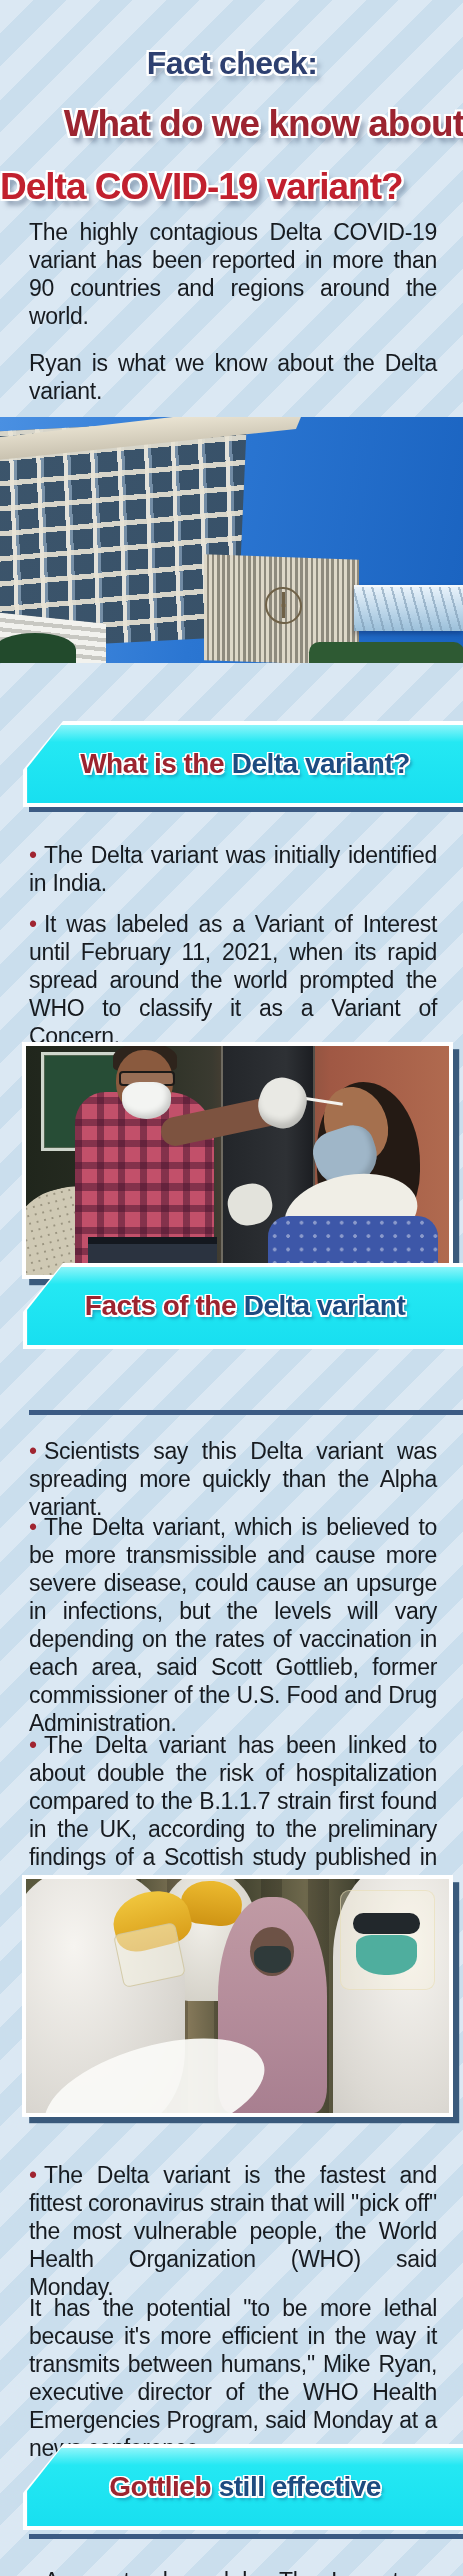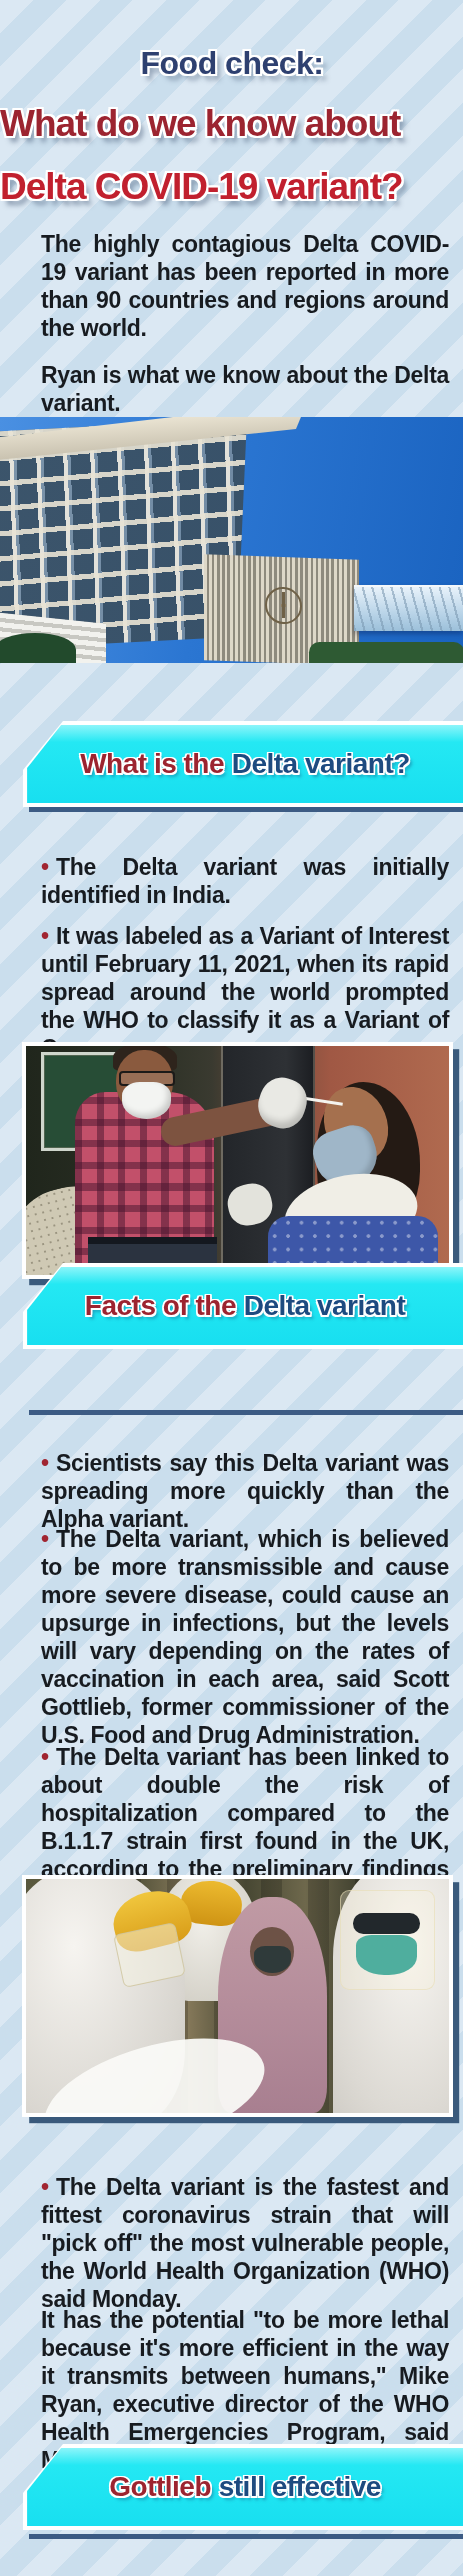--- a/index.html
+++ b/index.html
@@ -10,27 +10,27 @@
   }
   .abs{position:absolute;}
   
   .outl{
     text-shadow:-2.1px -2.1px 0 #fff,0 -2.1px 0 #fff,2.1px -2.1px 0 #fff,-2.1px 0 0 #fff,
       2.1px 0 0 #fff,-2.1px 2.1px 0 #fff,0 2.1px 0 #fff,2.1px 2.1px 0 #fff,
       4.6px 5.7px 5.2px rgba(60,80,110,.5);
   }
   .kicker{top:45px;left:0;width:464px;text-align:center;font-size:32px;font-weight:700;
     color:#2e4070;letter-spacing:-0.5px;}
-  .title1{top:103px;left:0;width:464px;text-align:left;font-size:37px;font-weight:700;
+  .title1{top:103px;left:0;width:464px;text-align:right;font-size:37px;font-weight:700;
     color:#9c2430;letter-spacing:-1px;}
   .title2{top:166px;left:0;width:464px;text-align:left;font-size:37px;font-weight:700;
     color:#c1202e;letter-spacing:-1px;}
   
-  .body-p{left:29px;width:408px;font-size:23px;line-height:28px;font-weight:700;
-    color:#171b20;text-align:justify;letter-spacing:-0.3px;margin:12px;}
+  .body-p{left:29px;width:408px;font-size:23px;line-height:28px;font-weight:400;
+    color:#171b20;text-align:justify;letter-spacing:-0.3px;margin:0;}
   .dot{color:#a02531;margin-right:7.2px;}
   
   .banner{left:23px;width:440px;height:86px;background:#fff;
     -webkit-clip-path:polygon(40px 0,100% 0,100% 100%,0 100%,0 49px);
     clip-path:polygon(40px 0,100% 0,100% 100%,0 100%,0 49px);}
   .banner-in{position:absolute;left:4.1px;top:4.1px;right:0;bottom:4.1px;
     background:linear-gradient(180deg,#8df5fa 0%,#24e8f3 22%,#18dff0 100%);
     -webkit-clip-path:polygon(34px 0,100% 0,100% 100%,0 100%,0 43px);
     clip-path:polygon(34px 0,100% 0,100% 100%,0 100%,0 43px);
     display:flex;align-items:center;justify-content:center;}
@@ -127,21 +127,21 @@
   .p3-shieldR{left:7.2px;top:26px;width:93px;height:98px;border-radius:9.3px;
     background:rgba(250,246,220,.28);border:1.5px solid rgba(230,220,180,.6);}
   .p3-fore{left:15.5px;bottom:-31px;width:227px;height:98px;border-radius:50%;
     background:rgba(250,250,247,.94);transform:rotate(-16deg);}
 </style>
 </head>
 <body>
 
 <div id="page">
 
-  <div class="abs kicker outl">Food check:</div>
+  <div class="abs kicker outl">Fact check:</div>
   <div class="abs title1 outl">What do we know about</div>
   <div class="abs title2 outl">Delta COVID-19 variant?</div>
 
   <p class="abs body-p" style="top:218px">The highly contagious Delta COVID-19 variant has been reported in more than 90 countries and regions around the world.</p>
   <p class="abs body-p" style="top:349px">Ryan is what we know about the Delta variant.</p>
 
   <div class="abs photo1">
     <div class="ph p1-sky"></div>
     <div class="ph p1-tower">
       <div class="ph p1-floors"></div>

